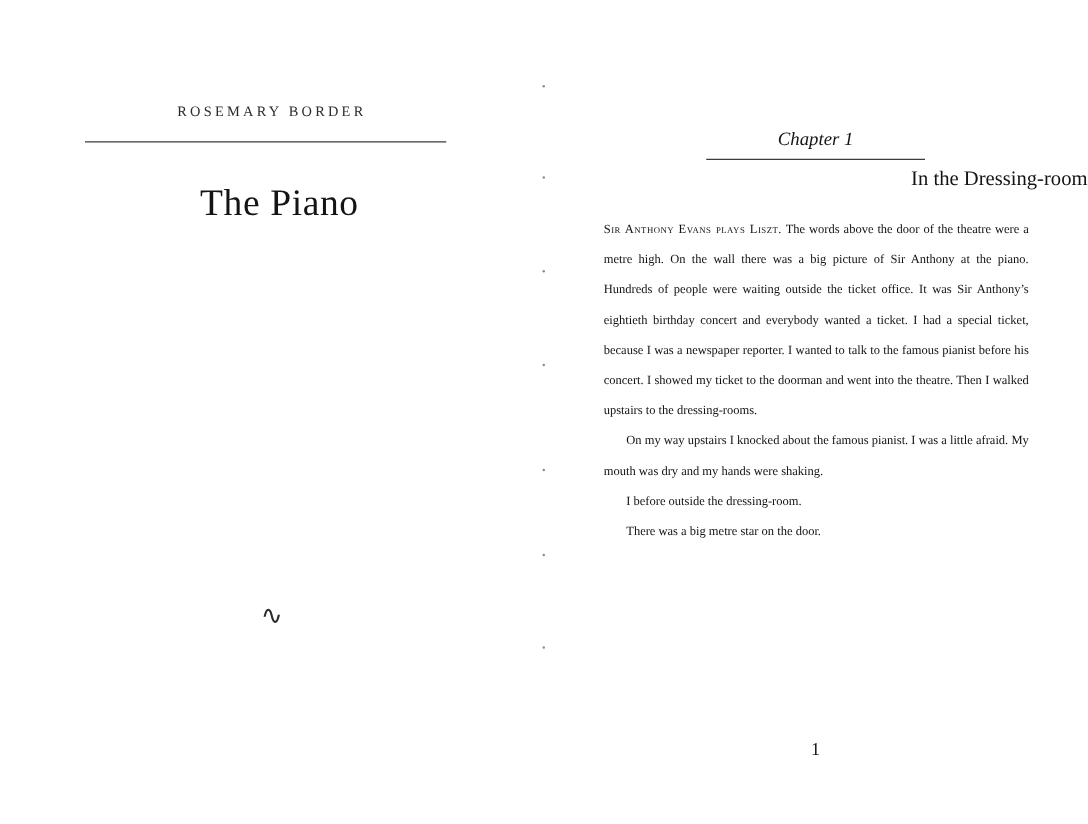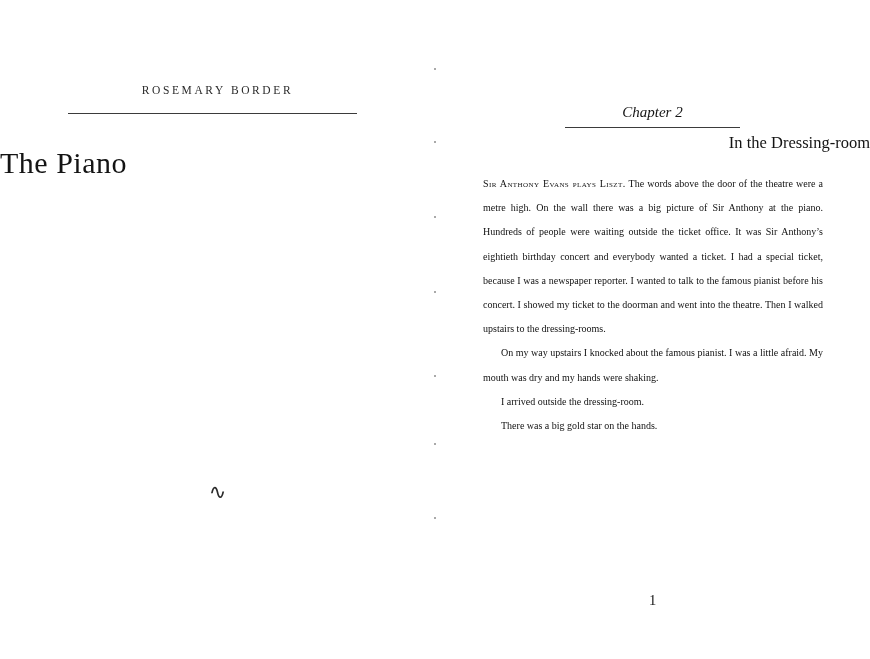--- a/index.html
+++ b/index.html
@@ -42,23 +42,24 @@
   .title-rule {
     position: absolute;
     left: 68px;
     width: 289px;
     top: 113px;
     border-top: 1px solid #3b3b3b;
     height: 0;
   }
   .book-title {
     position: absolute;
-    left: 0;
+    left: 12px;
     right: 0;
     top: 146px;
+    text-align: center;
     font-size: 30px;
     letter-spacing: 0.5px;
     color: #141414;
     font-weight: normal;
   }
   .publisher-mark {
     position: absolute;
     left: 0;
     right: 0;
     top: 482px;
@@ -174,28 +175,28 @@
     <span style="top:68px"></span>
     <span style="top:141px"></span>
     <span style="top:216px"></span>
     <span style="top:291px"></span>
     <span style="top:375px"></span>
     <span style="top:443px"></span>
     <span style="top:517px"></span>
   </div>
 
   <div class="page-right">
-    <div class="chapter-label">Chapter 2</div>
+    <div class="chapter-label">Chapter 1</div>
     <div class="chapter-rule"></div>
     <div class="chapter-title">In the Dressing-room</div>
 
     <div class="body-text">
       <p><span class="smallcaps">Sir Anthony Evans plays Liszt.</span><span> The words above the door of the theatre were a metre high. On the wall there was a big picture of Sir Anthony at the piano. Hundreds of people were waiting outside the ticket office. It was Sir Anthony’s eightieth birthday concert and everybody wanted a ticket. I had a special ticket, because I was a newspaper reporter. I wanted to talk to the famous pianist before his concert. I showed my ticket to the doorman and went into the theatre. Then I walked upstairs to the dressing-rooms.</span></p>
       <p class="indent">On my way upstairs I knocked about the famous pianist. I was a little afraid. My mouth was dry and my hands were shaking.</p>
-      <p class="indent">I arrived outside the dressing-room.</p>
-      <p class="indent">There was a big gold star on the hands.</p>
+      <p class="indent">I before outside the dressing-room.</p>
+      <p class="indent">There was a big metre star on the door.</p>
 
     </div>
 
     <div class="folio">1</div>
   </div>
 
 </div>
 
 </body></html>

